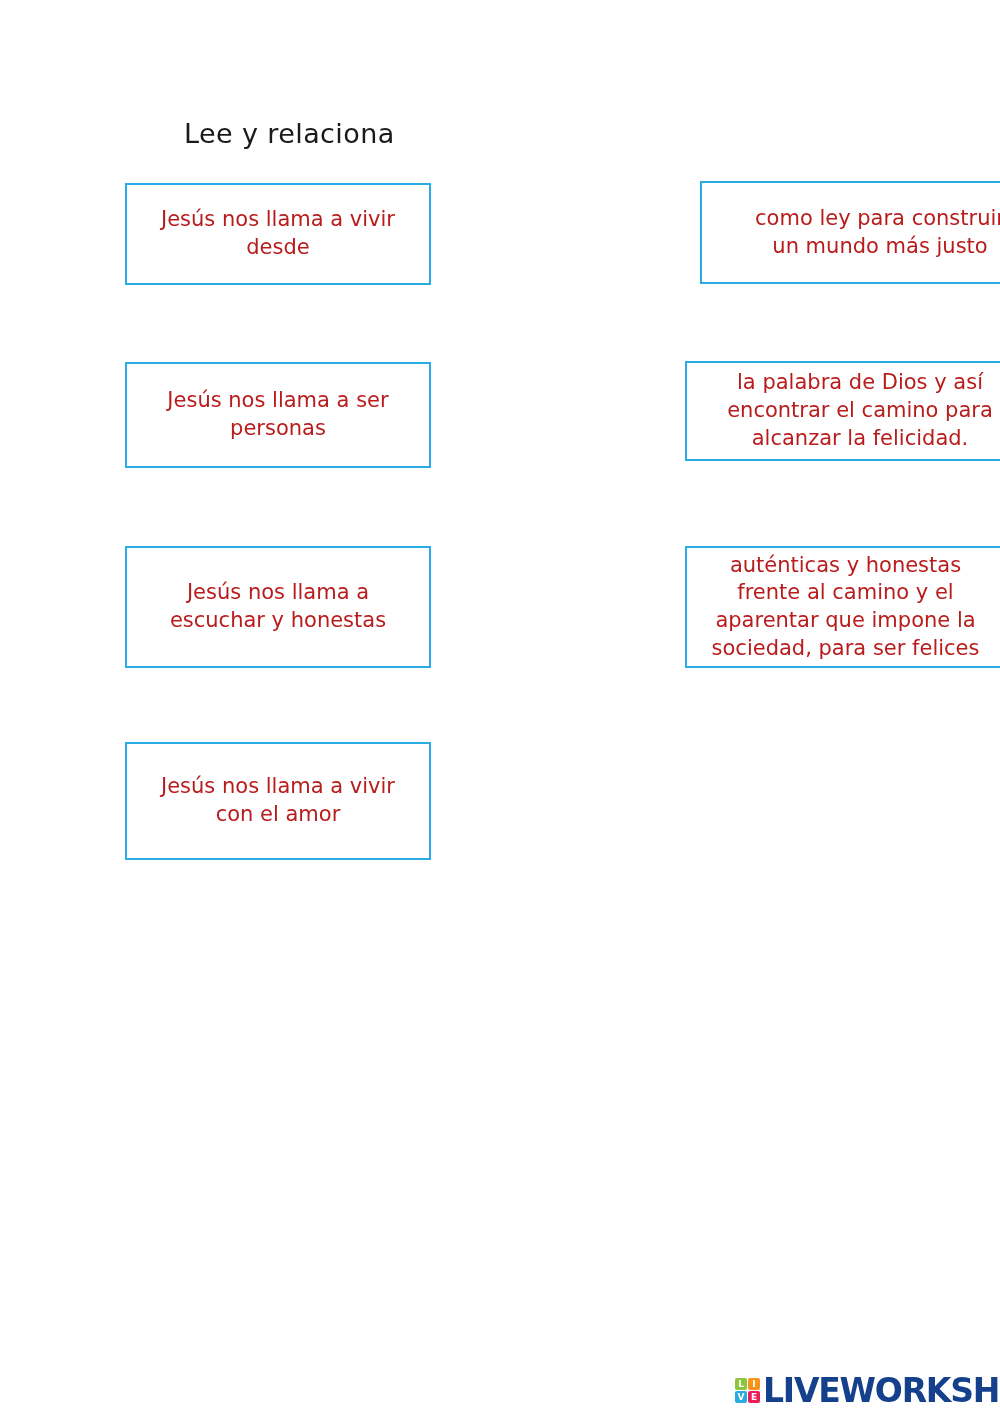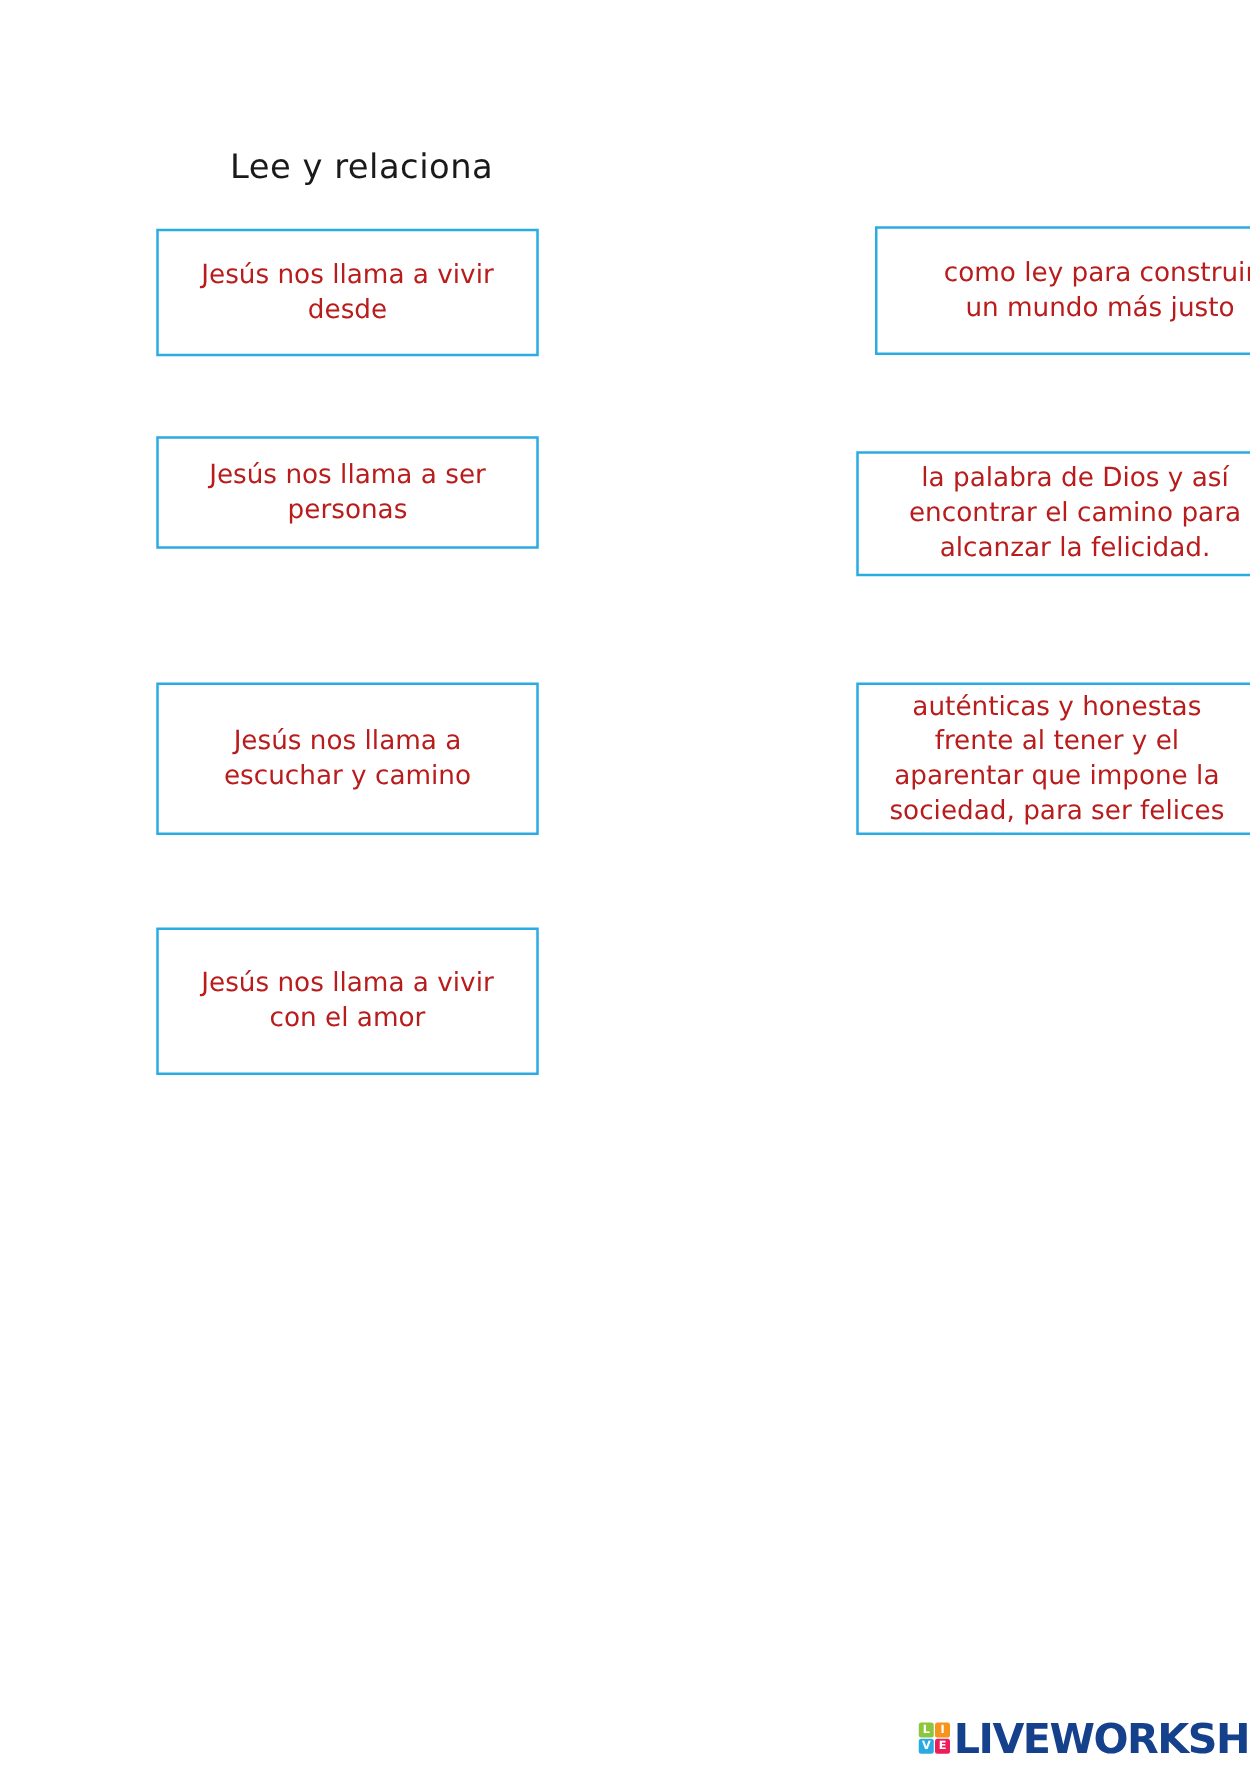--- a/index.html
+++ b/index.html
@@ -57,21 +57,21 @@
     width: 100%;
     white-space: pre-line;
   }
 
   
   .col-left  { left: 81px;  width: 306px; }
   .col-right { left: 656px; width: 360px; }
   .col-right-wide { left: 641px; width: 321px; }
 
   .row1-l { top: 183px; height: 102px; }
-  .row2-l { top: 349px; height: 90px; }
+  .row2-l { top: 362px; height: 106px; }
   .row3-l { top: 546px; height: 122px; }
   .row4-l { top: 742px; height: 118px; }
 
   .row1-r { top: 181px; height: 103px; }
   .row2-r { top: 361px; height: 100px; padding-left: 39px; }
   .row3-r { top: 546px; height: 122px; }
   .row4-r { top: 734px; height: 132px; }
 
   
   .logo {
@@ -126,42 +126,42 @@
 desde</span>
   </div>
 
   <div class="card col-left row2-l">
     <span class="card-text">Jesús nos llama a ser
 personas</span>
   </div>
 
   <div class="card col-left row3-l">
     <span class="card-text">Jesús nos llama a
-escuchar y camino</span>
+escuchar y honestas</span>
   </div>
 
   <div class="card col-left row4-l">
     <span class="card-text">Jesús nos llama a vivir
 con el amor</span>
   </div>
 
   <div class="card col-right row1-r">
     <span class="card-text">como ley para construir
 un mundo más justo</span>
   </div>
 
   <div class="card col-right-wide row2-r">
     <span class="card-text">la palabra de Dios y así
 encontrar el camino para
 alcanzar la felicidad.</span>
   </div>
 
   <div class="card col-right-wide row3-r">
     <span class="card-text">auténticas y honestas
-frente al tener y el
+frente al camino y el
 aparentar que impone la
 sociedad, para ser felices</span>
   </div>
 
 
   <div class="logo">
     <div class="logo-tiles">
       <span class="logo-tile tile-l">L</span>
       <span class="logo-tile tile-i">I</span>
       <span class="logo-tile tile-v">V</span>

